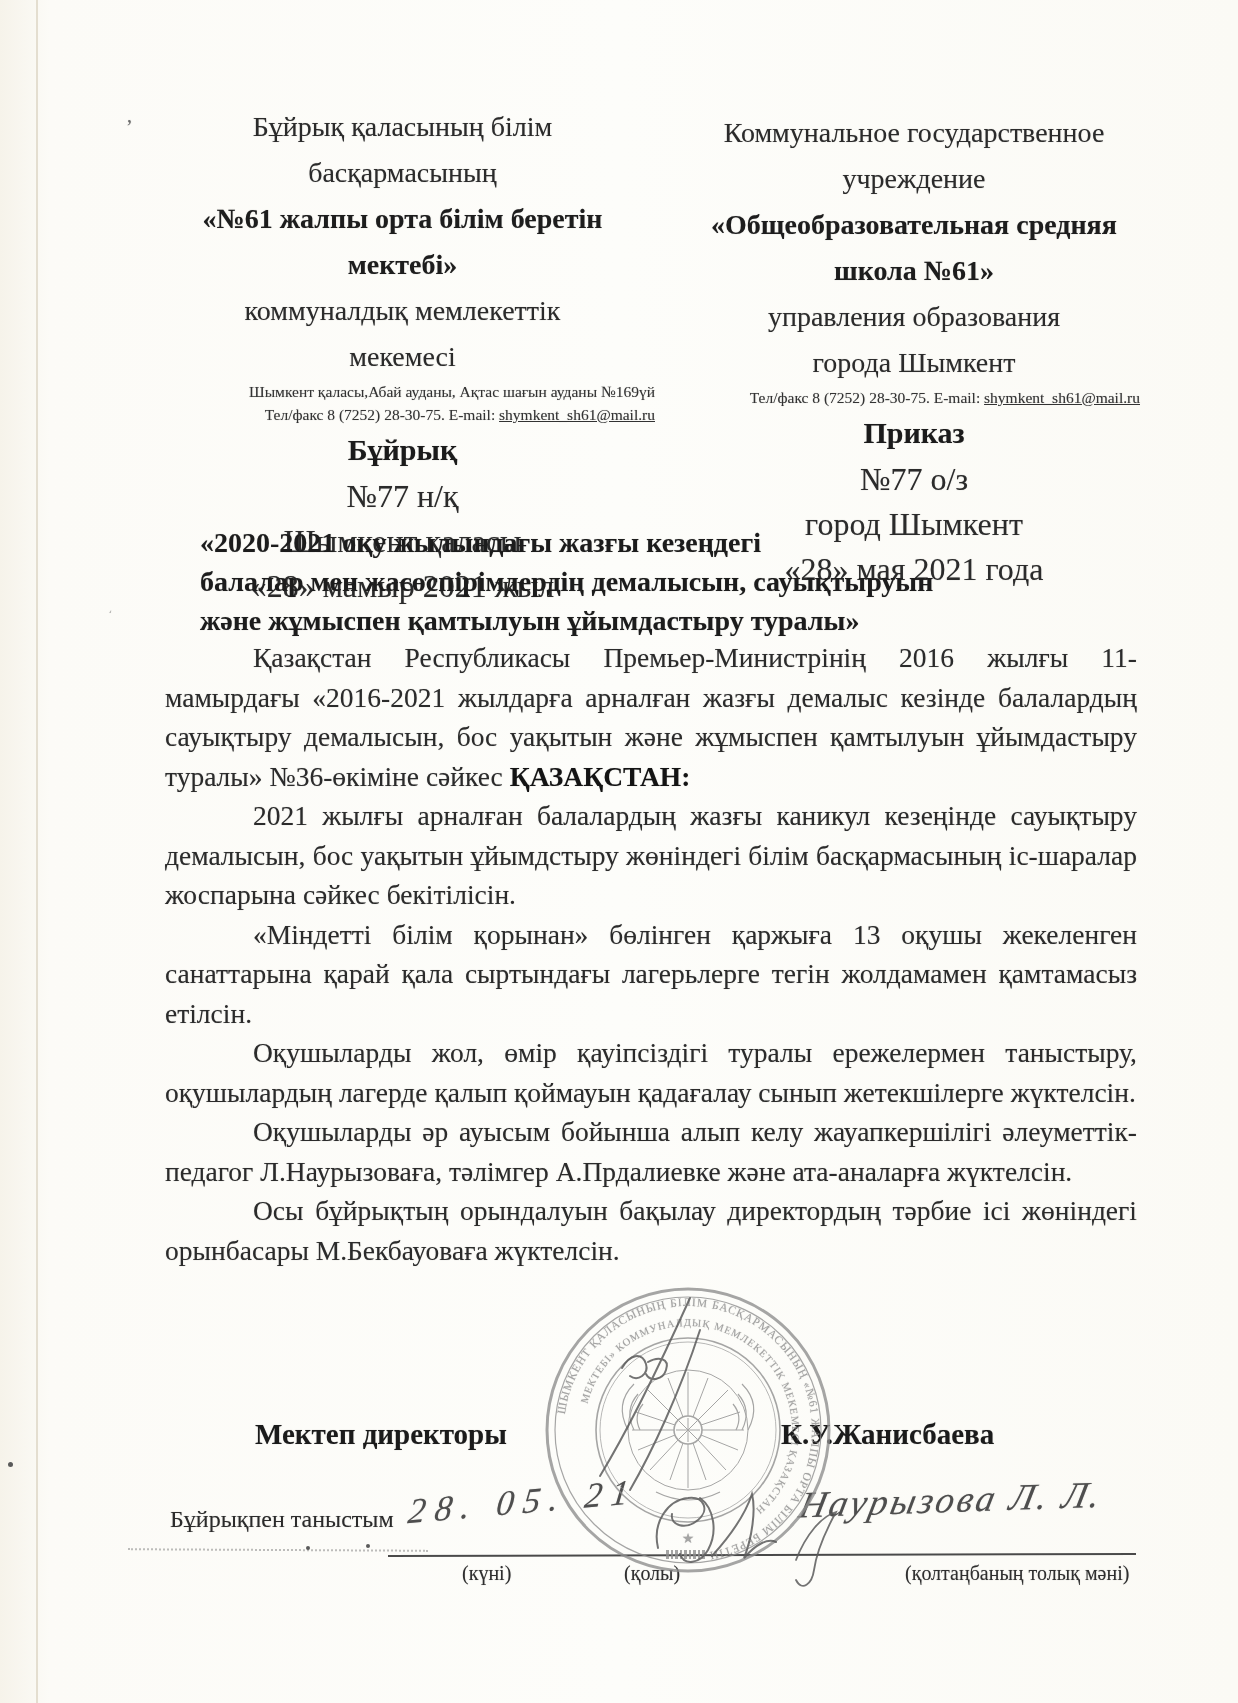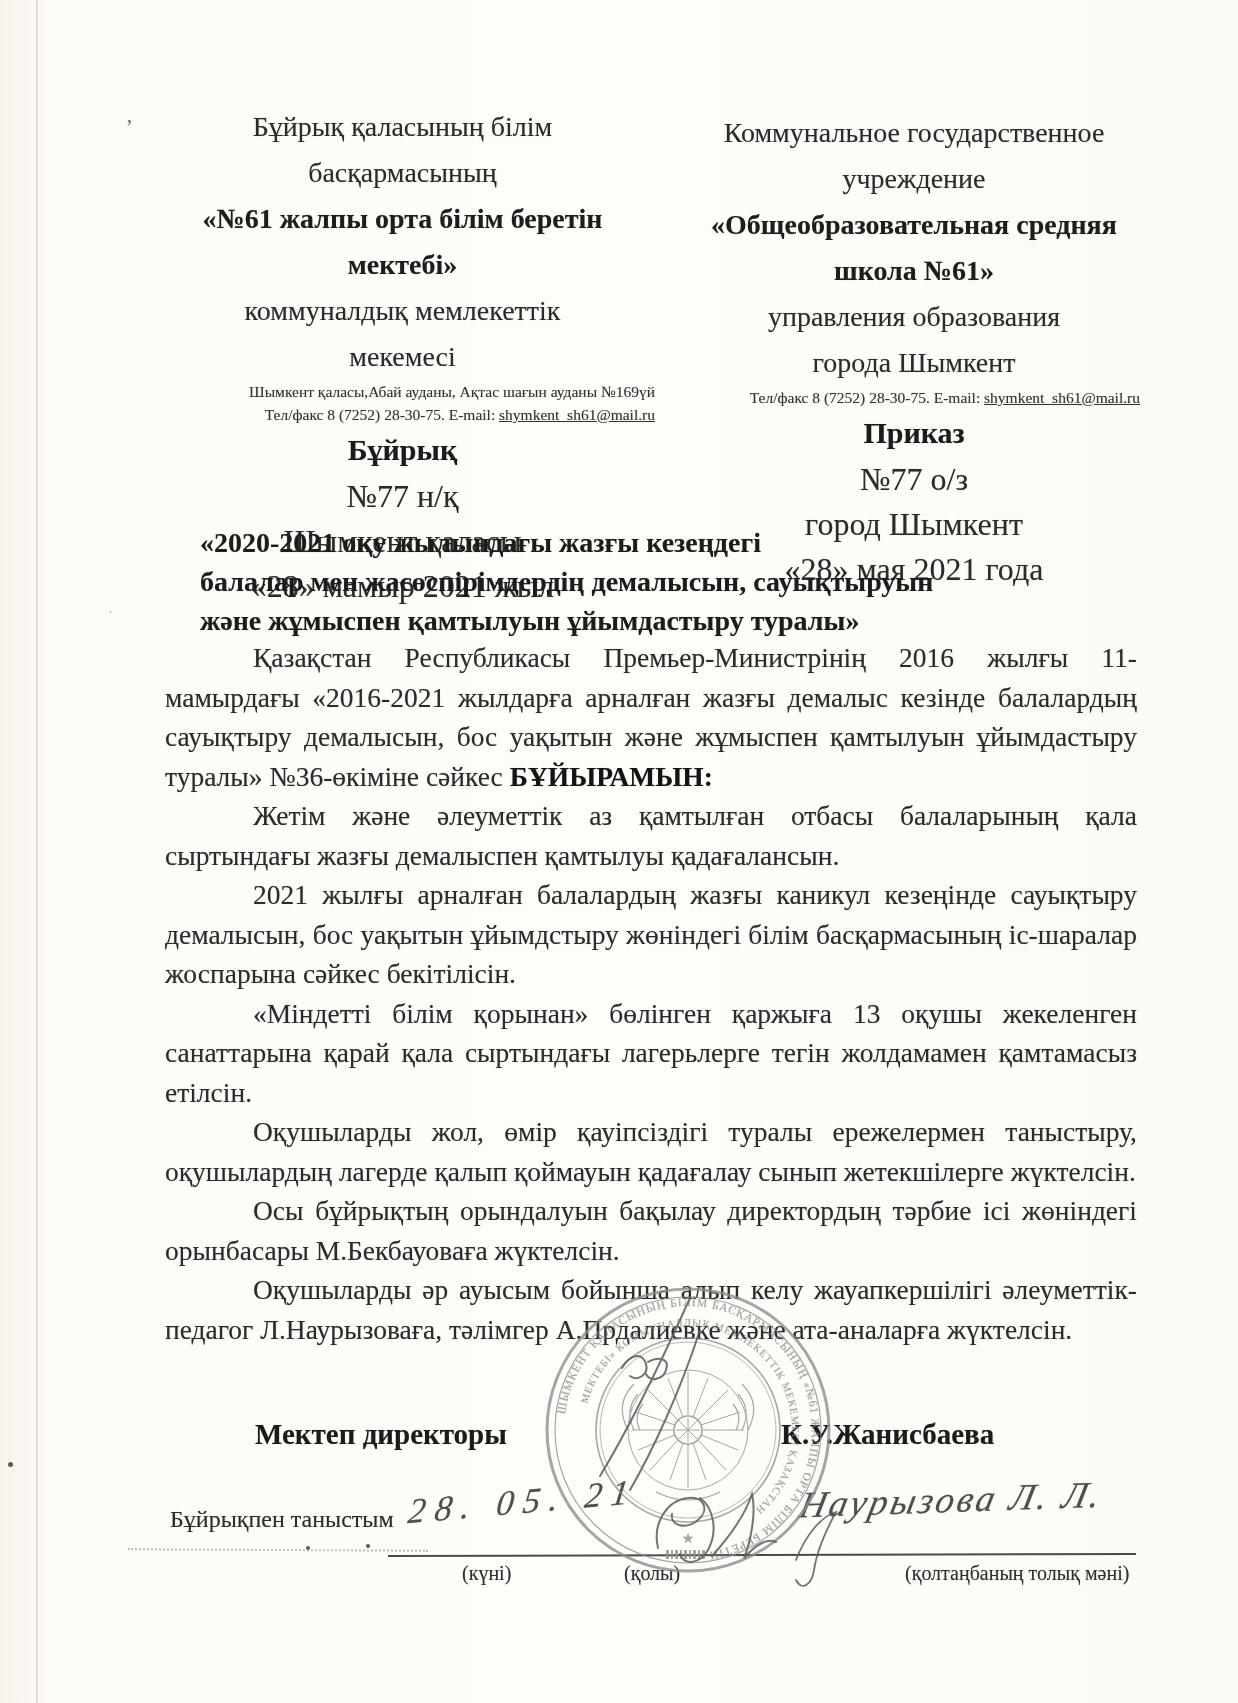--- a/index.html
+++ b/index.html
@@ -98,27 +98,26 @@
       </div>
   </div>
 
   <div class="doc-title" id="title-lines">
       <div class="title-line">«2020-2021 оқу жылындағы  жазғы кезеңдегі</div>
       <div class="title-line">балалар мен жасөспірімдердің демалысын, сауықтыруын</div>
       <div class="title-line">және жұмыспен қамтылуын ұйымдастыру  туралы»</div>
     </div>
 
   <div class="paras" id="paragraphs">
-      <p class="para">Қазақстан Республикасы Премьер-Министрінің 2016 жылғы 11- мамырдағы  «2016-2021 жылдарға арналған жазғы демалыс кезінде балалардың сауықтыру демалысын, бос уақытын және жұмыспен қамтылуын ұйымдастыру туралы» №36-өкіміне сәйкес <b>БҰЙЫРАМЫН:</b></p>
-      <p class="para">Жетім және әлеуметтік аз қамтылған отбасы балаларының қала сыртындағы жазғы  демалыспен  қамтылуы  қадағалансын.</p>
+      <p class="para">Қазақстан Республикасы Премьер-Министрінің 2016 жылғы 11- мамырдағы  «2016-2021 жылдарға арналған жазғы демалыс кезінде балалардың сауықтыру демалысын, бос уақытын және жұмыспен қамтылуын ұйымдастыру туралы» №36-өкіміне сәйкес <b>ҚАЗАҚСТАН:</b></p>
       <p class="para">2021 жылғы арналған балалардың жазғы каникул кезеңінде сауықтыру демалысын, бос уақытын ұйымдстыру жөніндегі білім басқармасының іс-шаралар жоспарына сәйкес бекітілісін.</p>
       <p class="para">«Міндетті білім қорынан» бөлінген қаржыға 13  оқушы  жекеленген санаттарына қарай қала сыртындағы лагерьлерге тегін жолдамамен қамтамасыз етілсін.</p>
       <p class="para">Оқушыларды жол, өмір қауіпсіздігі туралы ережелермен таныстыру, оқушылардың лагерде қалып қоймауын қадағалау сынып жетекшілерге жүктелсін.</p>
+      <p class="para">Оқушыларды әр ауысым бойынша алып келу жауапкершілігі әлеуметтік-педагог Л.Наурызоваға, тәлімгер А.Прдалиевке және ата-аналарға жүктелсін.</p>
       <p class="para">Осы бұйрықтың орындалуын бақылау директордың тәрбие ісі жөніндегі орынбасары  М.Бекбауоваға жүктелсін.</p>
-      <p class="para">Оқушыларды әр ауысым бойынша алып келу жауапкершілігі әлеуметтік-педагог Л.Наурызоваға, тәлімгер А.Прдалиевке және ата-аналарға жүктелсін.</p>
     </div>
 
   <div class="sig-row">
     <span class="sig-role">Мектеп директоры</span>
     <span class="sig-name">К.У.Жанисбаева</span>
   </div>
 
   <div class="ack-label">Бұйрықпен таныстым</div>
   <div class="ack-underline"></div>
   <div class="hw hw-date">28. 05. 21</div>

